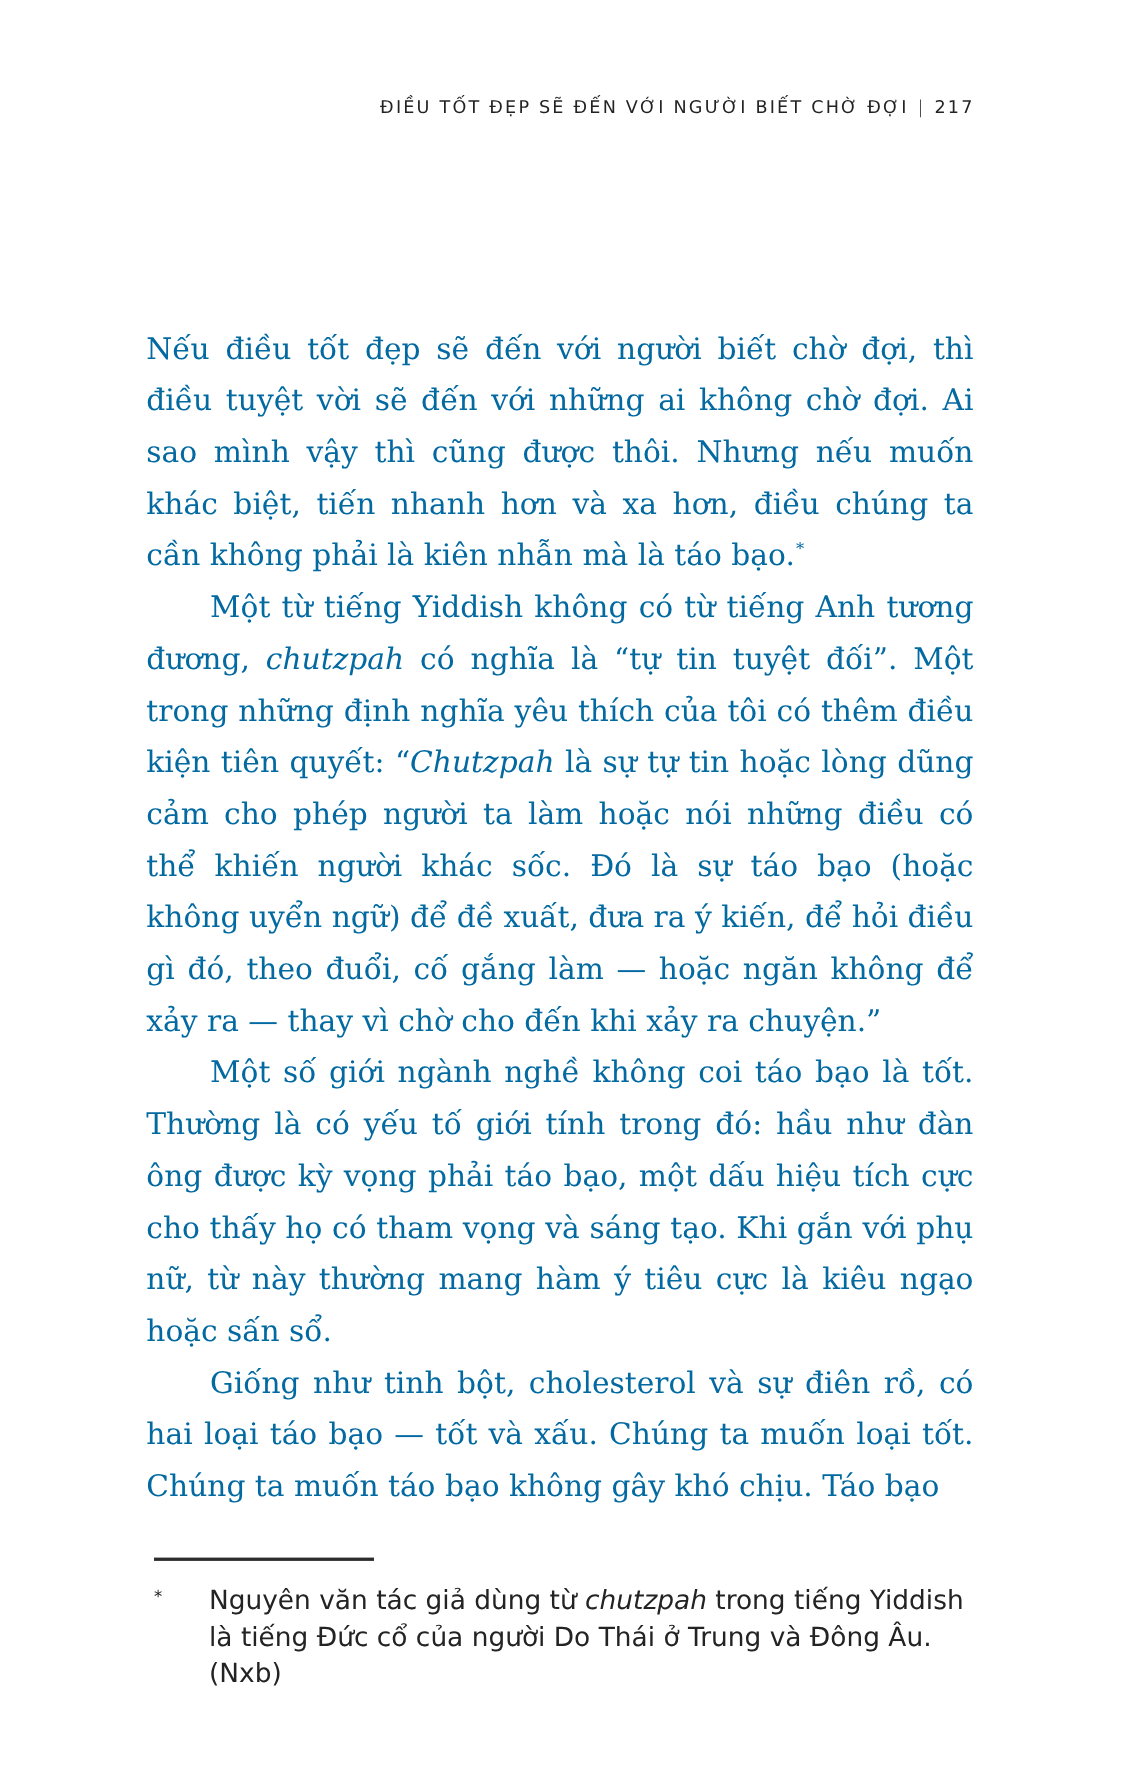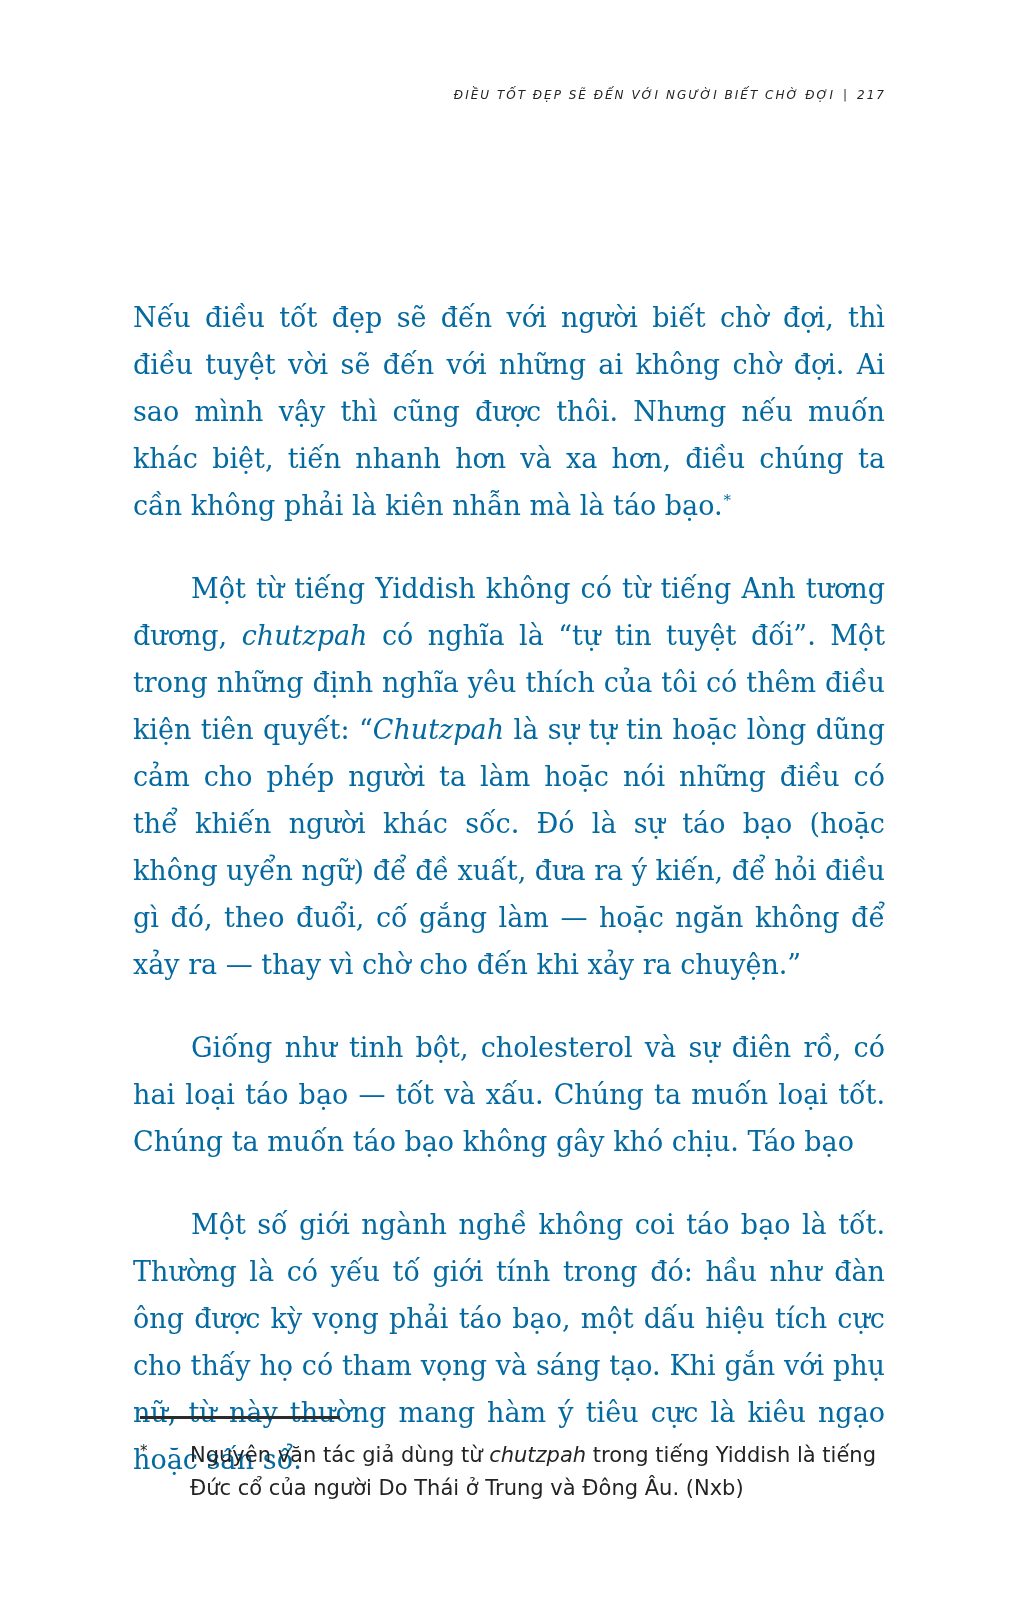--- a/index.html
+++ b/index.html
@@ -21,25 +21,24 @@
   }
 
   
   .running-header {
     position: absolute;
     top: 88px;
     left: 120px;
     width: 766px;
     text-align: right;
     font-family: "DejaVu Sans", sans-serif;
-    font-size: 12px;
+    font-size: 16px;
     letter-spacing: 2px;
     color: #232323;
     white-space: nowrap;
-    font-style: italic;
   }
   .running-header .sep {
     margin: 0 8px;
     font-weight: 300;
     color: #2a2a2a;
   }
 
   
   .heading-block {
     position: absolute;
@@ -74,21 +73,20 @@
     line-height: 47px;
     text-align: justify;
     color: #0369a1;
   }
   .body-para {
     margin: 0;
     padding: 0;
   }
   .body-para.indent {
     text-indent: 58px;
-    margin-top: 36px;
   }
   .body-para em {
     font-style: italic;
   }
   sup.fn-ref {
     font-size: 0.55em;
     vertical-align: super;
     line-height: 0;
     margin-left: 1px;
   }
@@ -113,21 +111,21 @@
     align-items: flex-start;
   }
   .footnote-marker {
     flex: 0 0 50px;
     font-size: 15px;
     padding-top: 3px;
     color: #1e1e1e;
   }
   .footnote-text {
     flex: 1;
-    font-size: 21px;
+    font-size: 24px;
     line-height: 33px;
     text-align: left;
     color: #232323;
   }
   .footnote-text em {
     font-style: italic;
   }
 </style>
 </head>
 <body>
@@ -135,22 +133,22 @@
 <div class="page">
 
   <div class="running-header">
     <span>ĐIỀU TỐT ĐẸP SẼ ĐẾN VỚI NGƯỜI BIẾT CHỜ ĐỢI</span><span class="sep">|</span><span>217</span>
   </div>
 
 
   <div class="body-text">
       <p class="body-para"><span>Nếu điều tốt đẹp sẽ đến với người biết chờ đợi, thì điều tuyệt vời sẽ đến với những ai không chờ đợi. Ai sao mình vậy thì cũng được thôi. Nhưng nếu muốn khác biệt, tiến nhanh hơn và xa hơn, điều chúng ta cần không phải là kiên nhẫn mà là táo bạo.</span><sup class="fn-ref">*</sup></p>
       <p class="body-para indent"><span>Một từ tiếng Yiddish không có từ tiếng Anh tương đương, </span><em>chutzpah</em><span> có nghĩa là “tự tin tuyệt đối”. Một trong những định nghĩa yêu thích của tôi có thêm điều kiện tiên quyết: “</span><em>Chutzpah</em><span> là sự tự tin hoặc lòng dũng cảm cho phép người ta làm hoặc nói những điều có thể khiến người khác sốc. Đó là sự táo bạo (hoặc không uyển ngữ) để đề xuất, đưa ra ý kiến, để hỏi điều gì đó, theo đuổi, cố gắng làm — hoặc ngăn không để xảy ra — thay vì chờ cho đến khi xảy ra chuyện.”</span></p>
+      <p class="body-para indent"><span>Một số giới ngành nghề không coi táo bạo là tốt. Thường là có yếu tố giới tính trong đó: hầu như đàn ông được kỳ vọng phải táo bạo, một dấu hiệu tích cực cho thấy họ có tham vọng và sáng tạo. Khi gắn với phụ nữ, từ này thường mang hàm ý tiêu cực là kiêu ngạo hoặc sấn sổ.</span></p>
       <p class="body-para indent"><span>Giống như tinh bột, cholesterol và sự điên rồ, có hai loại táo bạo — tốt và xấu. Chúng ta muốn loại tốt. Chúng ta muốn táo bạo không gây khó chịu. Táo bạo</span></p>
-      <p class="body-para indent"><span>Một số giới ngành nghề không coi táo bạo là tốt. Thường là có yếu tố giới tính trong đó: hầu như đàn ông được kỳ vọng phải táo bạo, một dấu hiệu tích cực cho thấy họ có tham vọng và sáng tạo. Khi gắn với phụ nữ, từ này thường mang hàm ý tiêu cực là kiêu ngạo hoặc sấn sổ.</span></p>
     </div>
 
   <div class="footnote">
     <div class="footnote-rule"></div>
     <div class="footnote-body">
       <div class="footnote-marker">*</div>
       <div class="footnote-text"><span>Nguyên văn tác giả dùng từ </span><em>chutzpah</em><span> trong tiếng Yiddish là tiếng Đức cổ của người Do Thái ở Trung và Đông Âu. (Nxb)</span></div>
     </div>
   </div>
 

